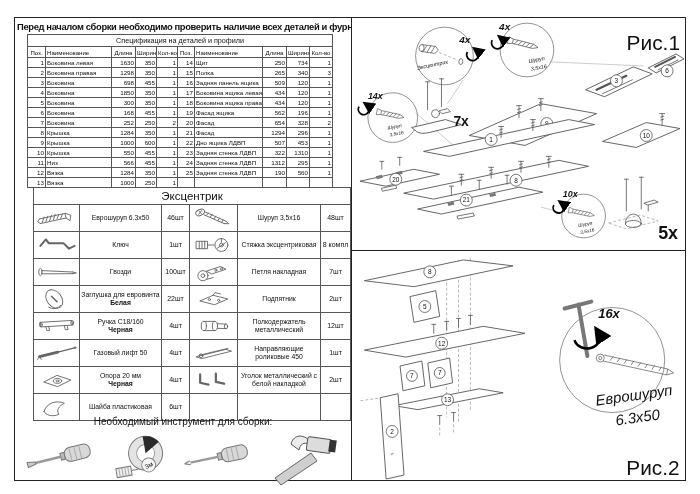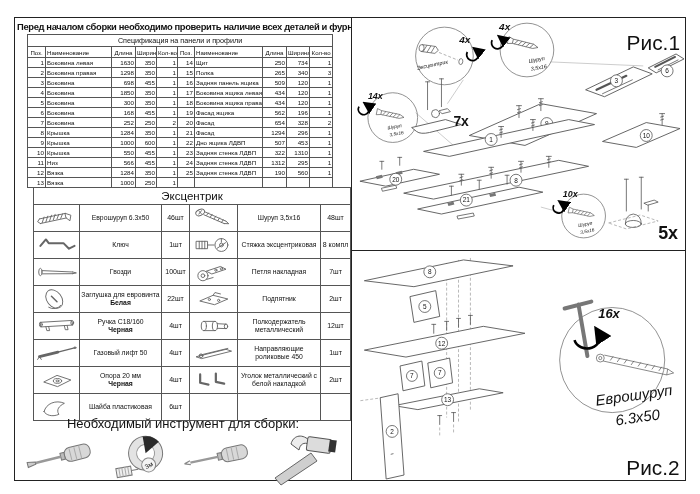--- a/index.html
+++ b/index.html
@@ -22,21 +22,21 @@
   
   .hw{position:absolute;left:18px;top:169px;width:317px;}
   .hw td,.hw th{border:1px solid #555;padding:0 1px;vertical-align:middle;text-align:center;}
   .hw .hw-title th{font-size:11.5px;height:16px;font-weight:normal;}
   .hw td{font-size:6.8px;height:26px;line-height:1.15;}
   .hw td.qty{font-size:7px;}
   .hw .b{font-weight:bold;display:block;}
   .hw svg{display:block;margin:0 auto;}
   .hwi{stroke:#666;fill:none;stroke-width:1;stroke-linecap:round;stroke-linejoin:round;}
   
-  .tools-title{position:absolute;left:0;right:0;top:398px;text-align:center;font-size:13px;}
+  .tools-title{position:absolute;left:0;right:0;top:398px;text-align:center;font-size:10px;}
   .tools-row{position:absolute;left:8px;right:6px;top:406px;height:66px;display:flex;justify-content:space-between;align-items:center;}
   
   .figsvg{display:block;width:100%;height:100%;}
   svg text{font-family:"Liberation Sans",sans-serif;fill:#111;}
   .ris{font-size:21px;}
   .pc{fill:#fff;stroke:#555;stroke-width:0.8;}
   .pt{font-size:6.5px;}
   .panelpoly{fill:#fff;stroke:#555;stroke-width:0.9;}
   .ln{stroke:#555;fill:none;stroke-width:0.8;stroke-linecap:round;stroke-linejoin:round;}
   .thin{stroke:#999;fill:none;stroke-width:0.5;}
@@ -69,21 +69,21 @@
         <col style="width:21px">
         <col style="width:21px">
       <col style="width:17px">
         <col style="width:68px">
         <col style="width:24px">
         <col style="width:23px">
         <col style="width:23px">
     </colgroup>
     <thead>
       <tr class="spec-title">
-          <th colspan="10">Спецификация на панели и профили</th>
+          <th colspan="10">Спецификация на деталей и профили</th>
         </tr>
       <tr class="spec-head">
         <th>Поз.</th>
         <th class="h-name">Наименование</th>
         <th>Длина</th>
         <th>Ширина</th>
         <th>Кол-во</th>
         <th>Поз.</th>
         <th class="h-name">Наименование</th>
         <th>Длина</th>

